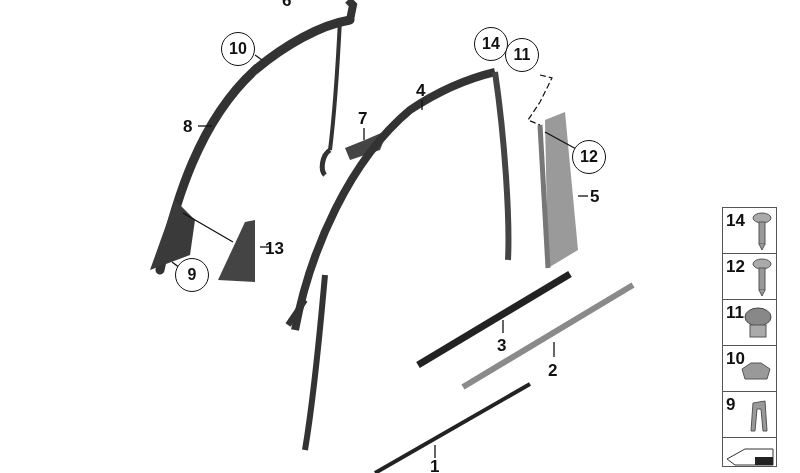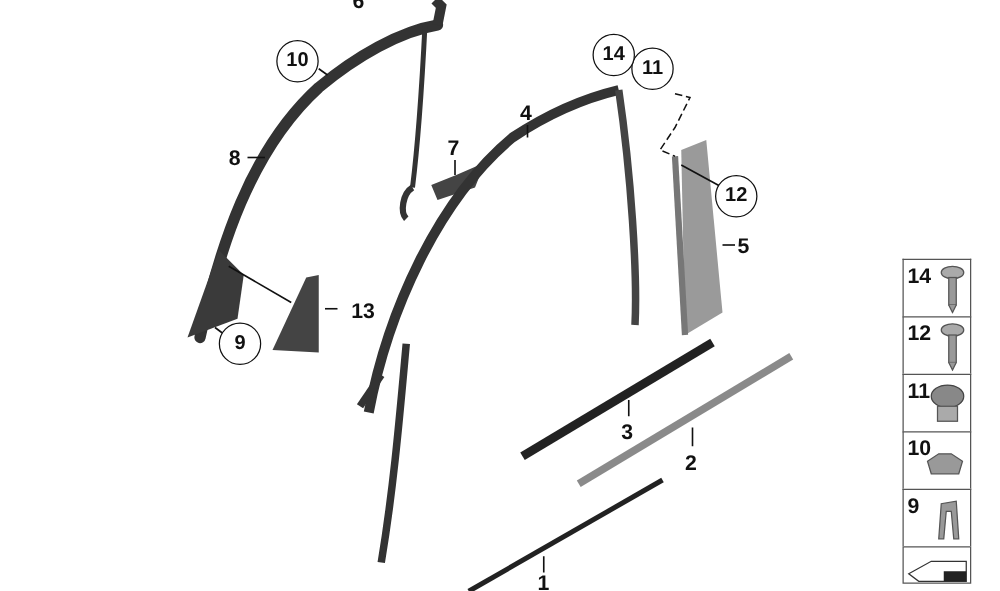--- a/index.html
+++ b/index.html
@@ -63,21 +63,21 @@
   <span class="lbl" style="left:497px;top:337px">3</span>
   <span class="lbl" style="left:416px;top:82px">4</span>
   <span class="lbl" style="left:590px;top:188px">5</span>
   <span class="lbl" style="left:282px;top:-8px">6</span>
   <span class="lbl" style="left:358px;top:110px">7</span>
   <span class="lbl" style="left:183px;top:118px">8</span>
   <span class="circ" style="left:175px;top:258px">9</span>
   <span class="circ" style="left:221px;top:32px">10</span>
   <span class="circ" style="left:505px;top:38px">11</span>
   <span class="circ" style="left:572px;top:140px">12</span>
-  <span class="lbl" style="left:281px;top:240px">13</span>
+  <span class="lbl" style="left:265px;top:240px">13</span>
   <span class="circ" style="left:474px;top:27px">14</span>
 
   <div class="legend">
     <div class="cell">
       <span class="num">14</span>
       <svg width="22" height="40">
           <ellipse cx="11" cy="7" rx="9" ry="5" fill="#aaa" stroke="#555"></ellipse>
           <rect x="8" y="11" width="6" height="22" fill="#999" stroke="#555"></rect>
           <path d="M8,33 L11,39 L14,33" fill="#999" stroke="#555"></path>
         </svg>

